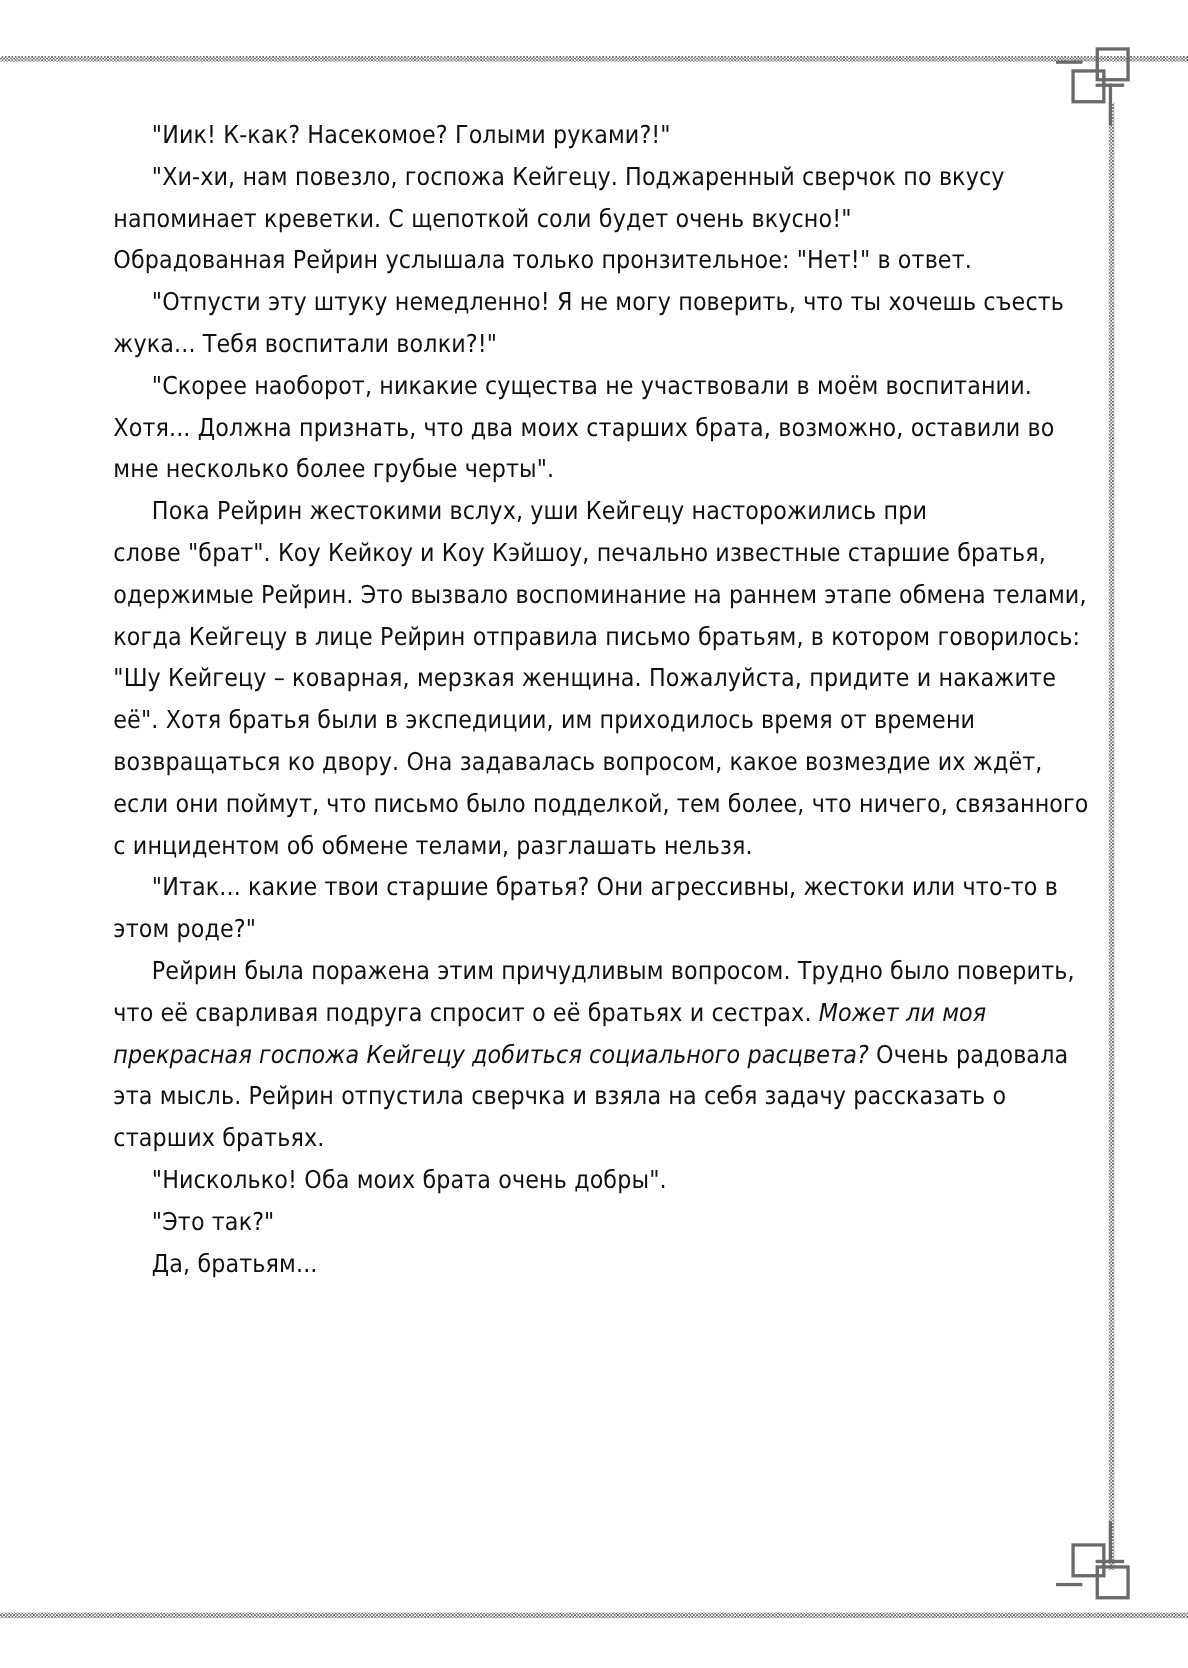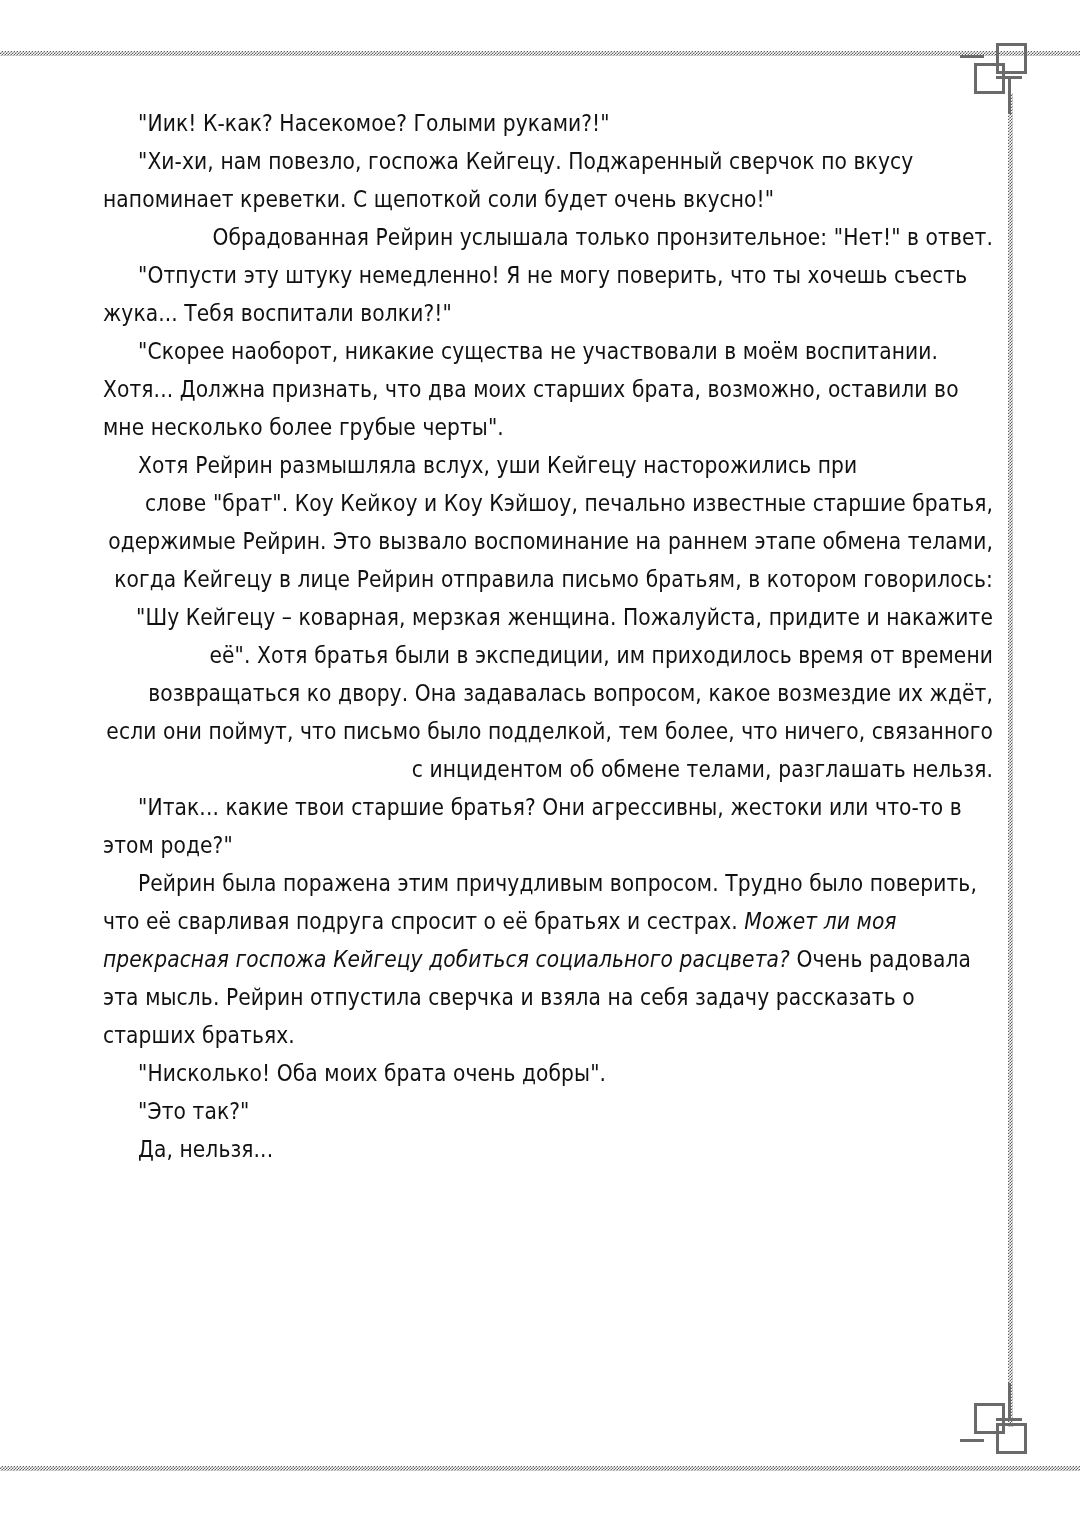--- a/index.html
+++ b/index.html
@@ -89,21 +89,20 @@
     font-size: 22.5px;
     line-height: 38px;
     color: #111111;
     letter-spacing: 0.1px;
     text-indent: 35px;
     font-stretch: condensed;
     transform-origin: left top;
   }
   p.no-indent {
     text-indent: 0;
-    text-align: right;
   }
   em.it {
     font-style: italic;
   }
 </style>
 </head>
 <body>
 
 <div class="page">
 
@@ -126,22 +125,22 @@
     <div class="seg seg-h2"></div>
     <div class="seg seg-v1"></div>
   </div>
 
   <div class="text-block" id="text-block">
       <p class="para"><span>"Иик! К-как? Насекомое? Голыми руками?!"</span></p>
       <p class="para"><span>"Хи-хи, нам повезло, госпожа Кейгецу. Поджаренный сверчок по вкусу напоминает креветки. С щепоткой соли будет очень вкусно!"</span></p>
       <p class="para no-indent"><span>Обрадованная Рейрин услышала только пронзительное: "Нет!" в ответ.</span></p>
       <p class="para"><span>"Отпусти эту штуку немедленно! Я не могу поверить, что ты хочешь съесть жука... Тебя воспитали волки?!"</span></p>
       <p class="para"><span>"Скорее наоборот, никакие существа не участвовали в моём воспитании. Хотя... Должна признать, что два моих старших брата, возможно, оставили во мне несколько более грубые черты".</span></p>
-      <p class="para"><span>Хотя Рейрин размышляла вслух, уши Кейгецу насторожились при</span></p>
+      <p class="para"><span>Пока Рейрин жестокими вслух, уши Кейгецу насторожились при</span></p>
       <p class="para no-indent"><span>слове "брат". Коу Кейкоу и Коу Кэйшоу, печально известные старшие братья, одержимые Рейрин. Это вызвало воспоминание на раннем этапе обмена телами, когда Кейгецу в лице Рейрин отправила письмо братьям, в котором говорилось: "Шу Кейгецу – коварная, мерзкая женщина. Пожалуйста, придите и накажите её". Хотя братья были в экспедиции, им приходилось время от времени возвращаться ко двору. Она задавалась вопросом, какое возмездие их ждёт, если они поймут, что письмо было подделкой, тем более, что ничего, связанного с инцидентом об обмене телами, разглашать нельзя.</span></p>
       <p class="para"><span>"Итак... какие твои старшие братья? Они агрессивны, жестоки или что-то в этом роде?"</span></p>
       <p class="para"><span>Рейрин была поражена этим причудливым вопросом. Трудно было поверить, что её сварливая подруга спросит о её братьях и сестрах. </span><em class="it">Может ли моя прекрасная госпожа Кейгецу добиться социального расцвета?</em><span> Очень радовала эта мысль. Рейрин отпустила сверчка и взяла на себя задачу рассказать о старших братьях.</span></p>
       <p class="para"><span>"Нисколько! Оба моих брата очень добры".</span></p>
       <p class="para"><span>"Это так?"</span></p>
-      <p class="para"><span>Да, нельзя...</span></p>
+      <p class="para"><span>Да, братьям...</span></p>
     </div>
 
 </div>
 
 </body></html>

